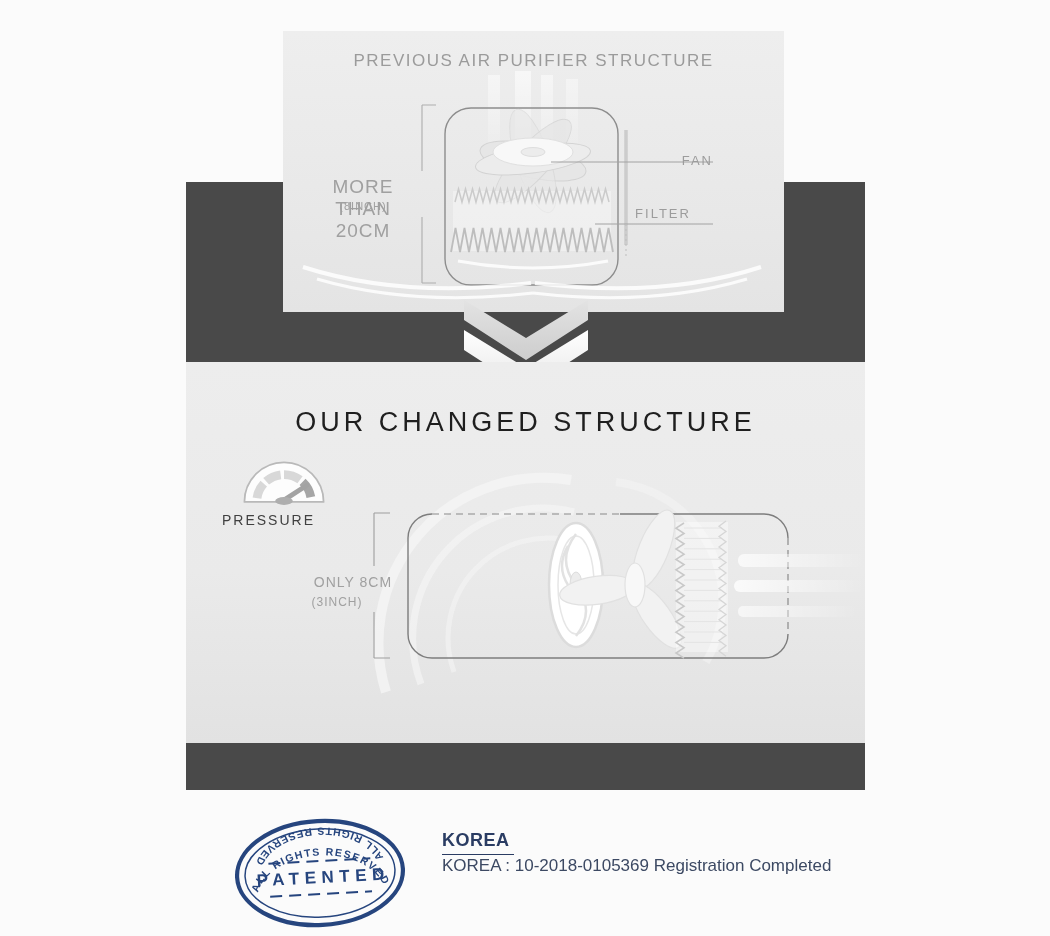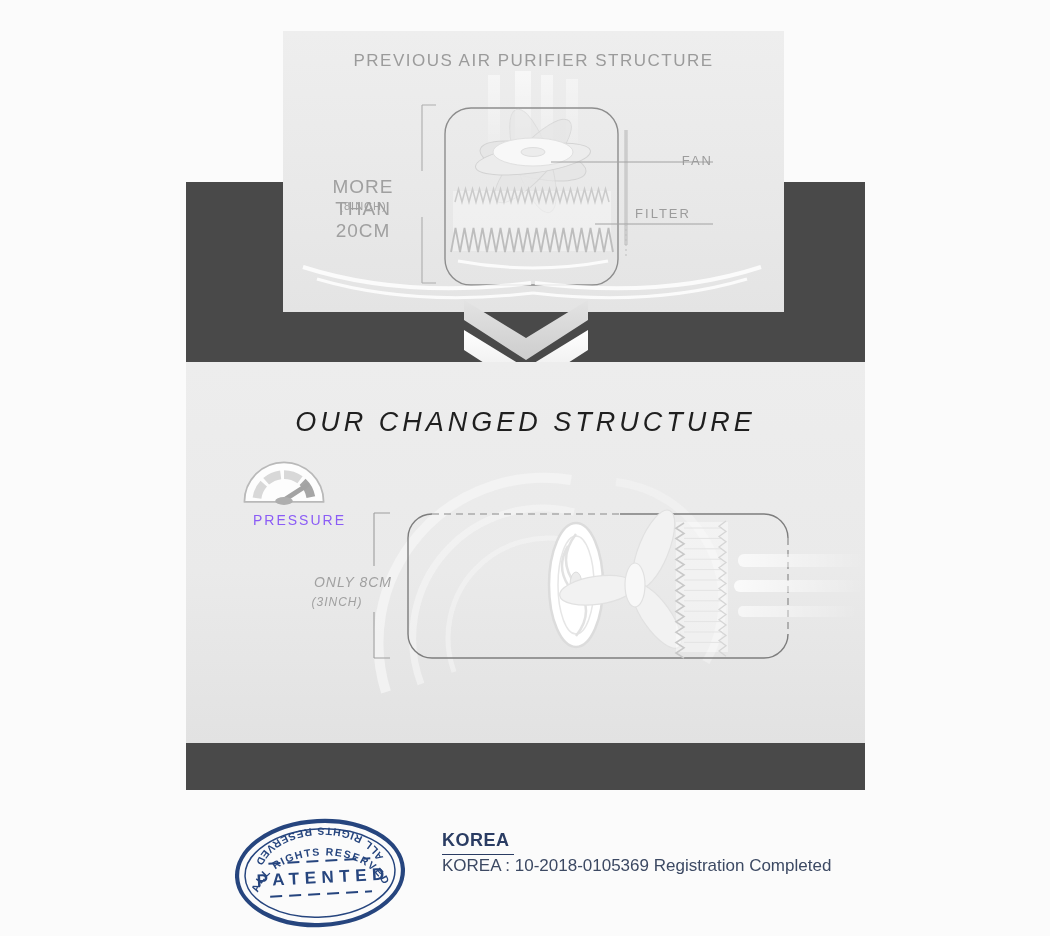--- a/index.html
+++ b/index.html
@@ -20,26 +20,26 @@
   .dim1-l2{top:169px;left:24px;width:112px;font-size:11px;}
   .part-label{font-size:13px;letter-spacing:2px;color:#9c9c9c;text-align:right;width:100px;left:330px;}
   .lbl-fan{top:122px;}
   .lbl-filter{top:175px;text-align:center;}
 
   
   .chevron-wrap{left:458px;top:298px;width:136px;height:96px;}
 
   
   .main-panel{left:186px;top:362px;width:679px;height:381px;
-              background:linear-gradient(180deg,#ededed 0%,#eaeaea 55%,#e2e2e2 100%);font-style:italic;}
+              background:linear-gradient(180deg,#ededed 0%,#eaeaea 55%,#e2e2e2 100%);}
   .panel-title{top:45px;left:0;width:100%;text-align:center;font-size:27px;
                letter-spacing:4px;color:#1f1f1f;font-weight:400;}
   .gauge-wrap{left:240px;top:448px;width:88px;height:62px;}
-  .gauge-label{left:222px;top:512px;width:124px;text-align:right;font-size:14px;
-               letter-spacing:2px;color:#8b5cf6;}
+  .gauge-label{left:222px;top:512px;width:124px;text-align:left;font-size:14px;
+               letter-spacing:2px;color:#404040;}
   .dim2-l1{top:212px;left:112px;width:110px;font-size:14px;}
   .dim2-l2{top:233px;left:96px;width:110px;font-size:12px;}
 
   
   .stamp-wrap{left:233px;top:817px;width:174px;height:112px;transform:rotate(-3deg);}
   .patent-block{left:442px;top:830px;}
   .patent-heading{display:inline-block;font-size:18px;font-weight:bold;color:#2a3c63;
                   letter-spacing:.5px;border-bottom:1.5px solid #2a3c63;padding:0 4px 3px 0;}
   .patent-line{font-size:17px;color:#3c4963;margin-top:0;line-height:22px;}
 

